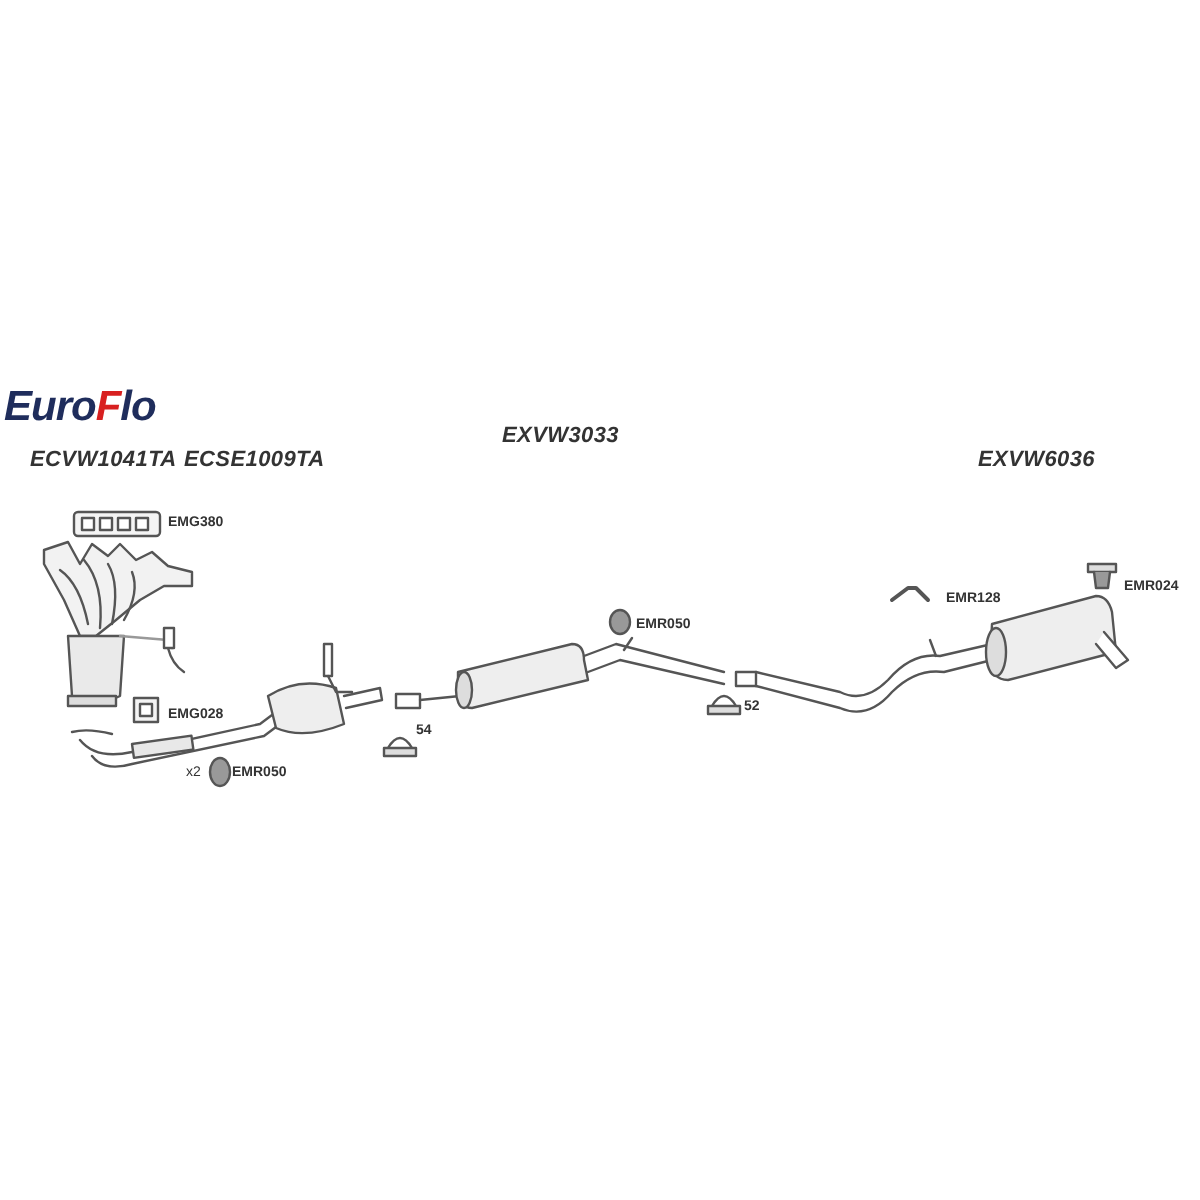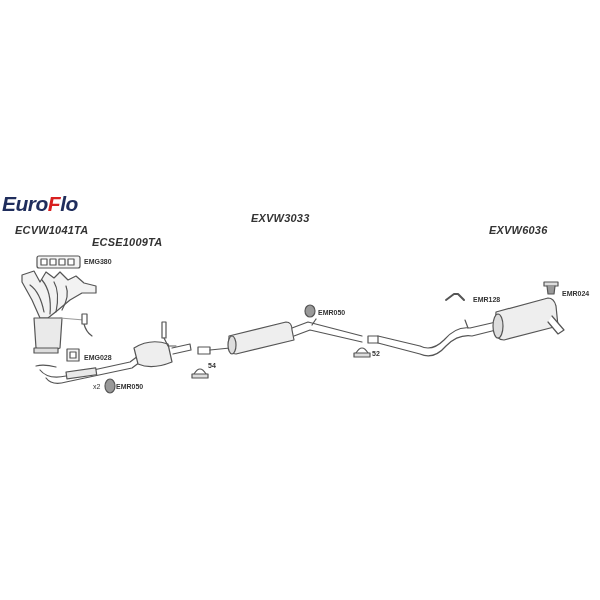--- a/index.html
+++ b/index.html
@@ -10,21 +10,21 @@
   .lbl { position: absolute; font-size: 7px; color: #333333; font-weight: bold; }
   svg { position: absolute; left: 0; top: 0; }
   .part { cursor: pointer; }
 </style>
 </head>
 <body>
 
 <div class="logo"><span>Euro</span><span class="accent">F</span><span>lo</span></div>
 
 <div class="code" style="left:15px; top:224px;">ECVW1041TA</div>
-<div class="code" style="left:92px; top:236px;">ECSE1009TA</div>
+<div class="code" style="left:92px; top:224px;">ECSE1009TA</div>
 <div class="code" style="left:251px; top:212px;text-align:center;">EXVW3033</div>
 <div class="code" style="left:445px; top:224px;margin-left:44px;">EXVW6036</div>
 
 <svg width="600" height="600" viewBox="0 0 600 600" fill="none" stroke="#555" stroke-width="1.2" stroke-linejoin="round" stroke-linecap="round">
 
   <g class="part">
     <rect x="37" y="256" width="43" height="12" rx="2" fill="#f4f4f4"></rect>
     <rect x="41" y="259" width="6" height="6" fill="#fff"></rect>
     <rect x="50" y="259" width="6" height="6" fill="#fff"></rect>
     <rect x="59" y="259" width="6" height="6" fill="#fff"></rect>

